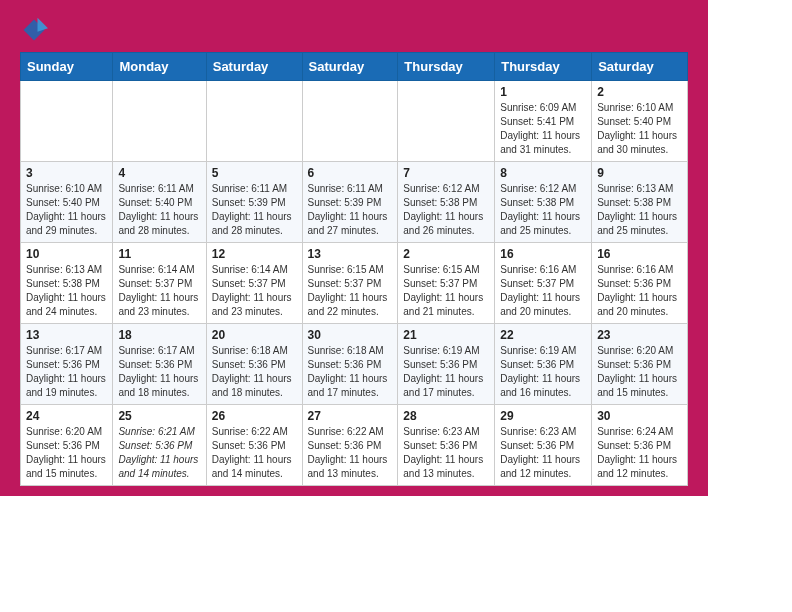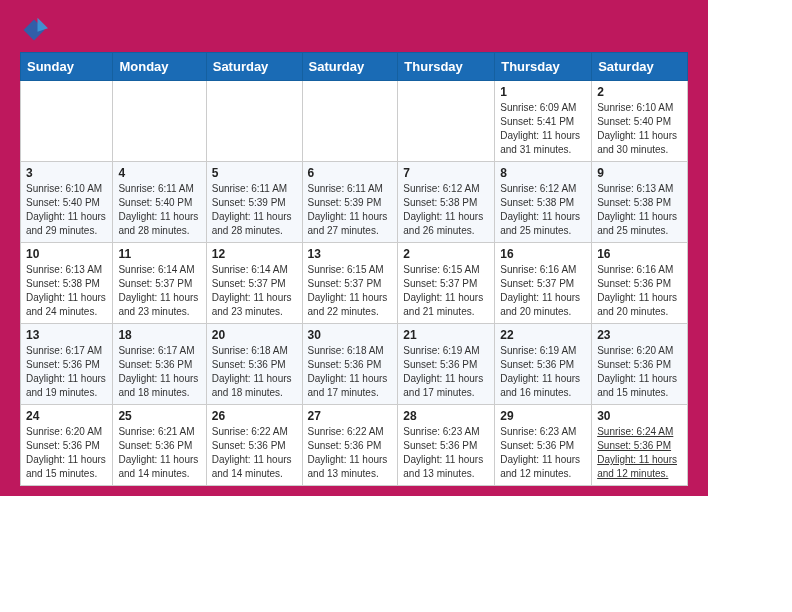--- a/index.html
+++ b/index.html
@@ -304,21 +304,21 @@
         <tr>
           <td>
             <span class="day-number">24</span>
             <div class="day-info" style="white-space: pre-line;">Sunrise: 6:20 AM
 Sunset: 5:36 PM
 Daylight: 11 hours
 and 15 minutes.</div>
           </td>
           <td>
             <span class="day-number">25</span>
-            <div class="day-info" style="white-space: pre-line;">Sunrise: 6:21 AM
+            <div class="day-info" style="white-space: pre-line; font-style: italic;">Sunrise: 6:21 AM
 Sunset: 5:36 PM
 Daylight: 11 hours
 and 14 minutes.</div>
           </td>
           <td>
             <span class="day-number">26</span>
             <div class="day-info" style="white-space: pre-line;">Sunrise: 6:22 AM
 Sunset: 5:36 PM
 Daylight: 11 hours
 and 14 minutes.</div>
@@ -339,21 +339,21 @@
           </td>
           <td>
             <span class="day-number">29</span>
             <div class="day-info" style="white-space: pre-line;">Sunrise: 6:23 AM
 Sunset: 5:36 PM
 Daylight: 11 hours
 and 12 minutes.</div>
           </td>
           <td>
             <span class="day-number">30</span>
-            <div class="day-info" style="white-space: pre-line; text-decoration: underline;">Sunrise: 6:24 AM
+            <div class="day-info" style="white-space: pre-line;">Sunrise: 6:24 AM
 Sunset: 5:36 PM
 Daylight: 11 hours
 and 12 minutes.</div>
           </td>
         </tr>
       </tbody>
   </table>
 </div>
 
 </body></html>

